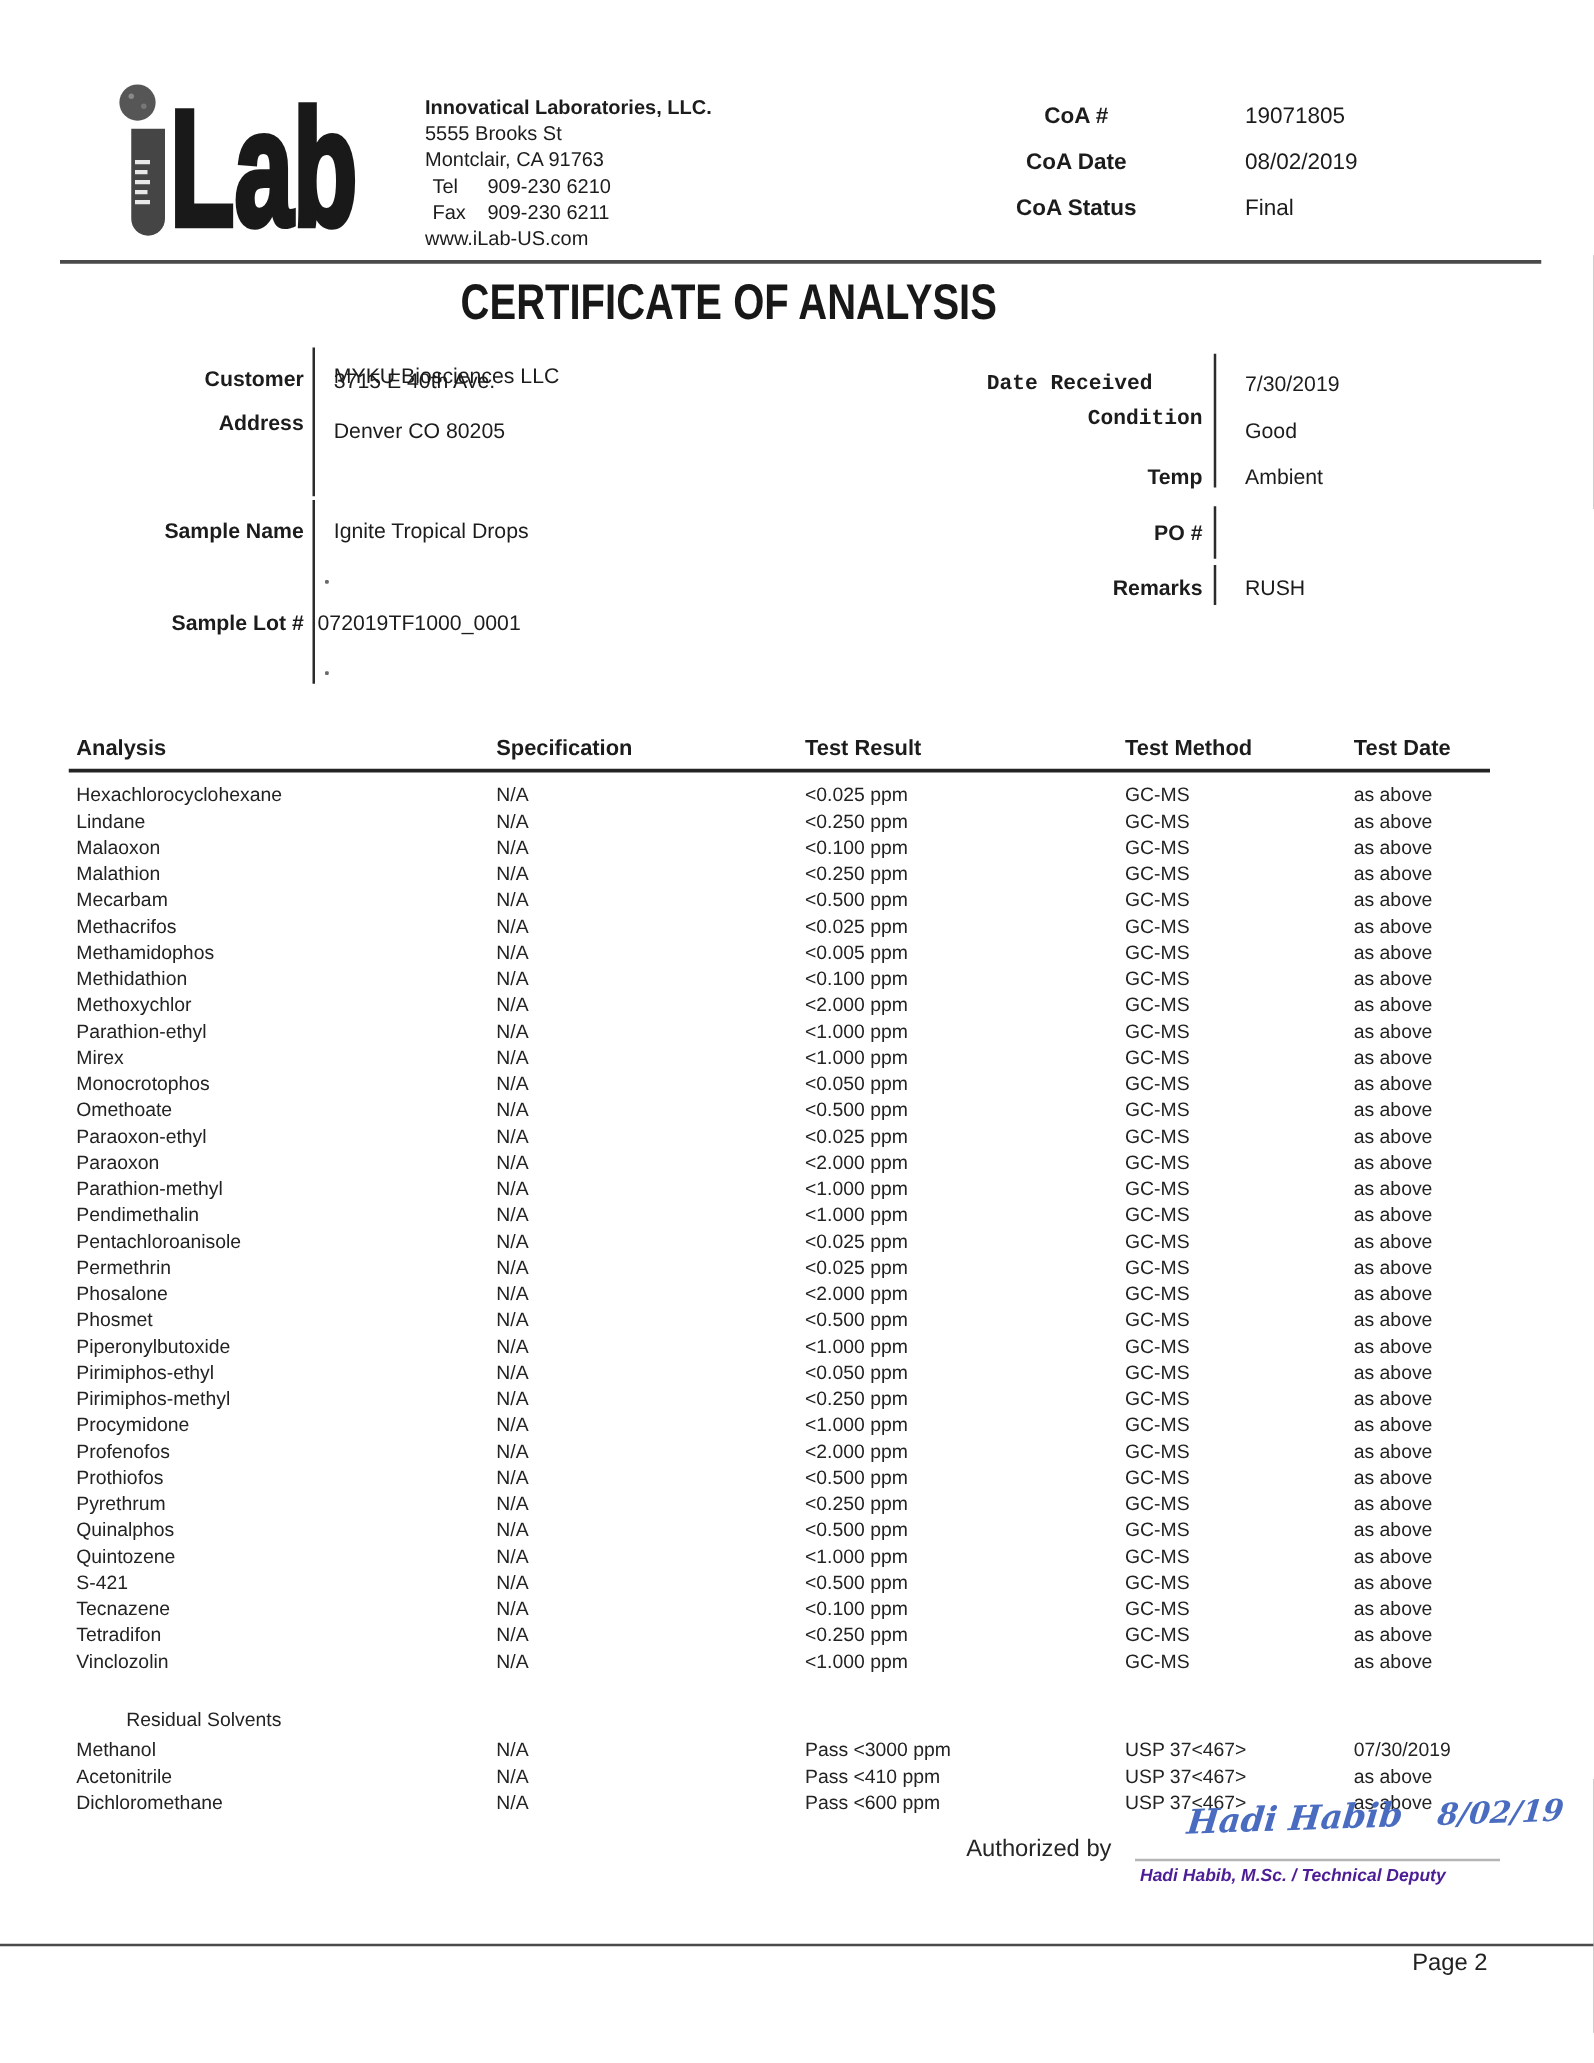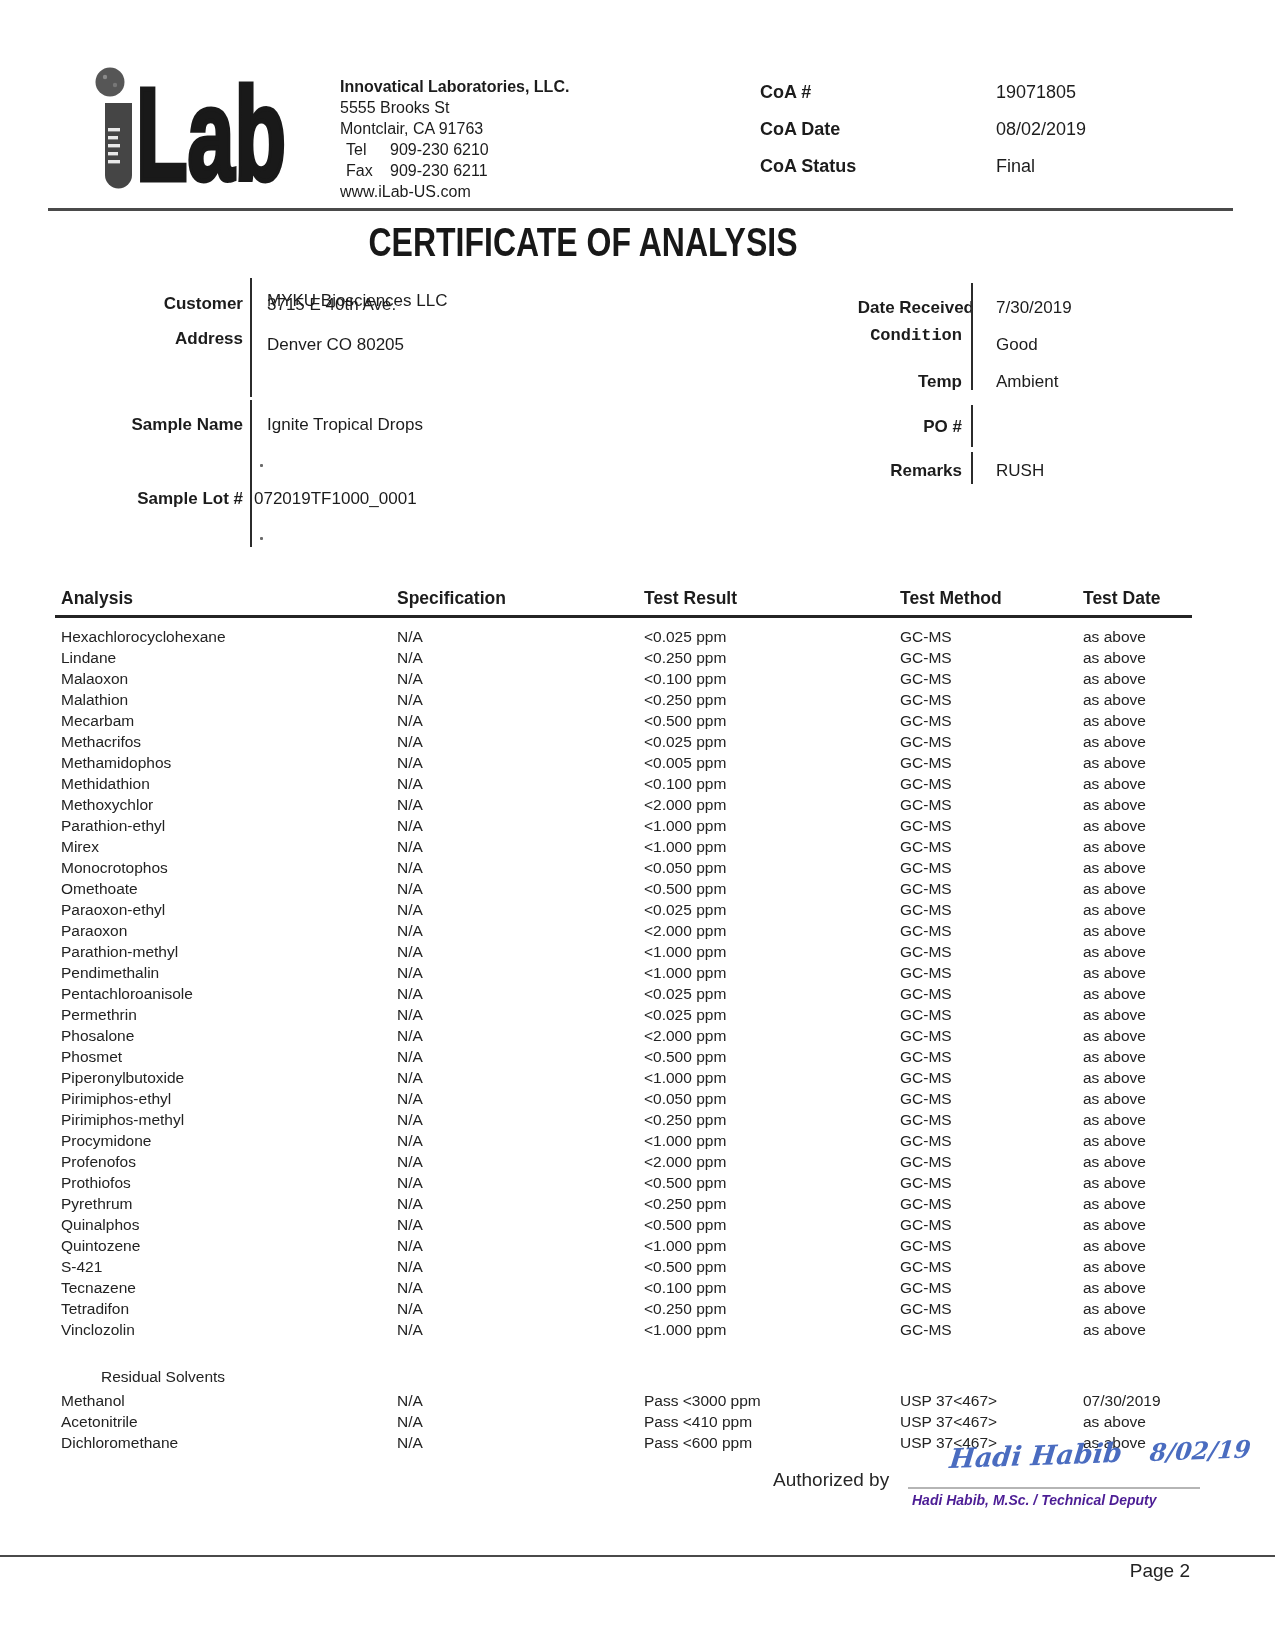--- a/index.html
+++ b/index.html
@@ -8,21 +8,21 @@
     background:#ffffff; color:#1c1c1c;
     font-family:"Liberation Sans", sans-serif;
     overflow:hidden;
   }
   .abs { position:absolute; }
 
   
   .company { font-size:16px; line-height:21px; }
   .company .co-name { font-weight:bold; }
   .company .contact-label { display:inline-block; width:44px; }
-  .coa-label { font-size:18px; font-weight:bold; text-align:left; width:202px; }
+  .coa-label { font-size:18px; font-weight:bold; text-align:center; width:202px; }
   .coa-value { font-size:18px; }
 
   .rule { background:#4a4a4a; }
 
   .doc-title {
     left:0; width:1166px; top:220px; text-align:center;
     font-size:40px; font-weight:bold; letter-spacing:0px;
     transform:scaleX(0.80); transform-origin:center;
     color:#181818;
   }
@@ -109,21 +109,21 @@
   <div class="abs info-value" style="left:267px; top:335px;">Denver CO 80205</div>
 
   <div class="abs info-label" style="left:60px; top:415px; width:183px;">Sample Name</div>
   <div class="abs vline" style="left:250px; top:400px; height:147px;"></div>
   <div class="abs info-value" style="left:267px; top:415px;">Ignite Tropical Drops</div>
   <div class="abs scan-dot" style="left:260px; top:464px;"></div>
   <div class="abs info-label" style="left:60px; top:489px; width:183px;">Sample Lot #</div>
   <div class="abs info-value" style="left:254px; top:489px;">072019TF1000_0001</div>
   <div class="abs scan-dot" style="left:260px; top:537px;"></div>
 
-  <div class="abs info-label" style="left:772px; top:298px; width:202px;">Date Received</div>
+  <div class="abs info-label" style="left:720px; top:298px; width:202px;font-family:Liberation Mono, monospace;">Date Received</div>
   <div class="abs info-label" style="left:760px; top:326px; width:202px;font-family:Liberation Mono, monospace;">Condition</div>
   <div class="abs info-label" style="left:760px; top:372px; width:202px;">Temp</div>
   <div class="abs vline" style="left:971px; top:283px; height:107px;"></div>
   <div class="abs info-value" style="left:996px; top:298px;">7/30/2019</div>
   <div class="abs info-value" style="left:996px; top:335px;">Good</div>
   <div class="abs info-value" style="left:996px; top:372px;">Ambient</div>
 
   <div class="abs info-label" style="left:760px; top:417px; width:202px;">PO #</div>
   <div class="abs vline" style="left:971px; top:405px; height:42px;"></div>
   <div class="abs info-value" style="left:996px; top:417px;"></div>

